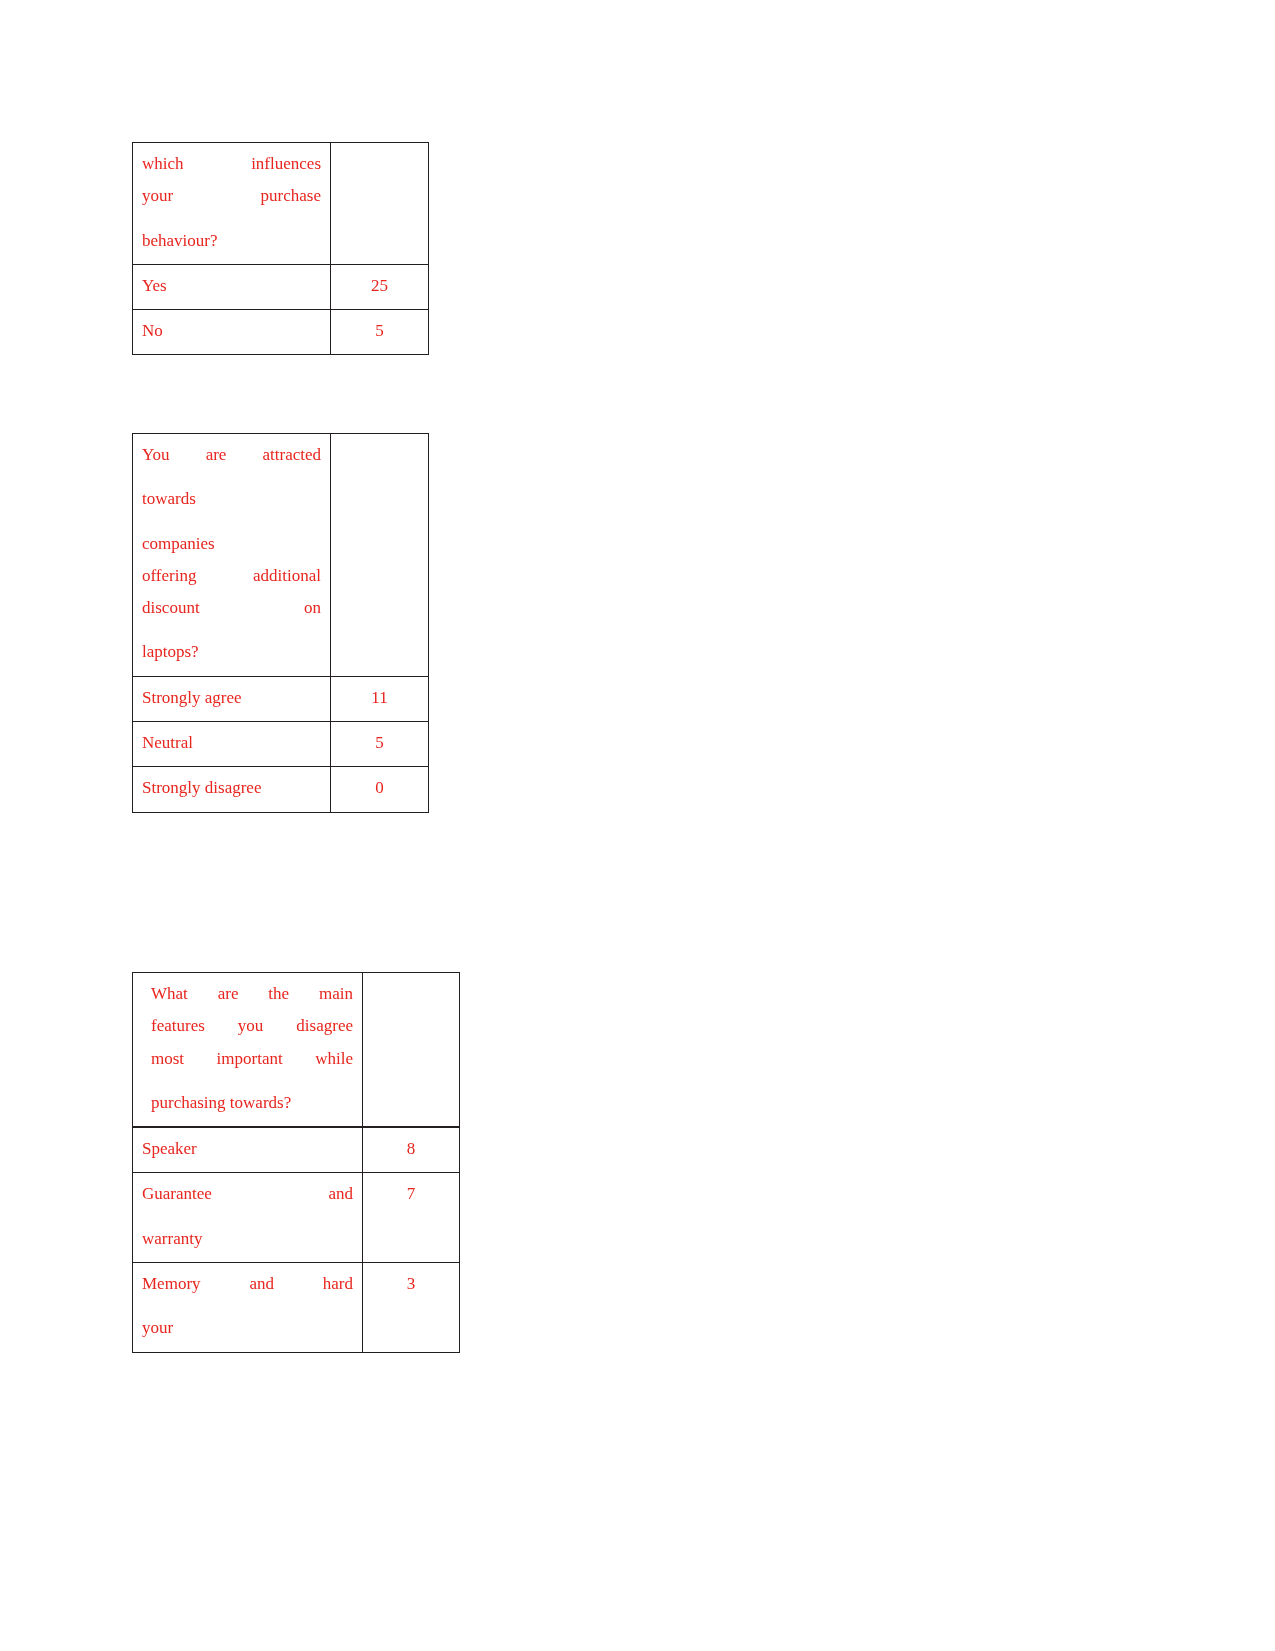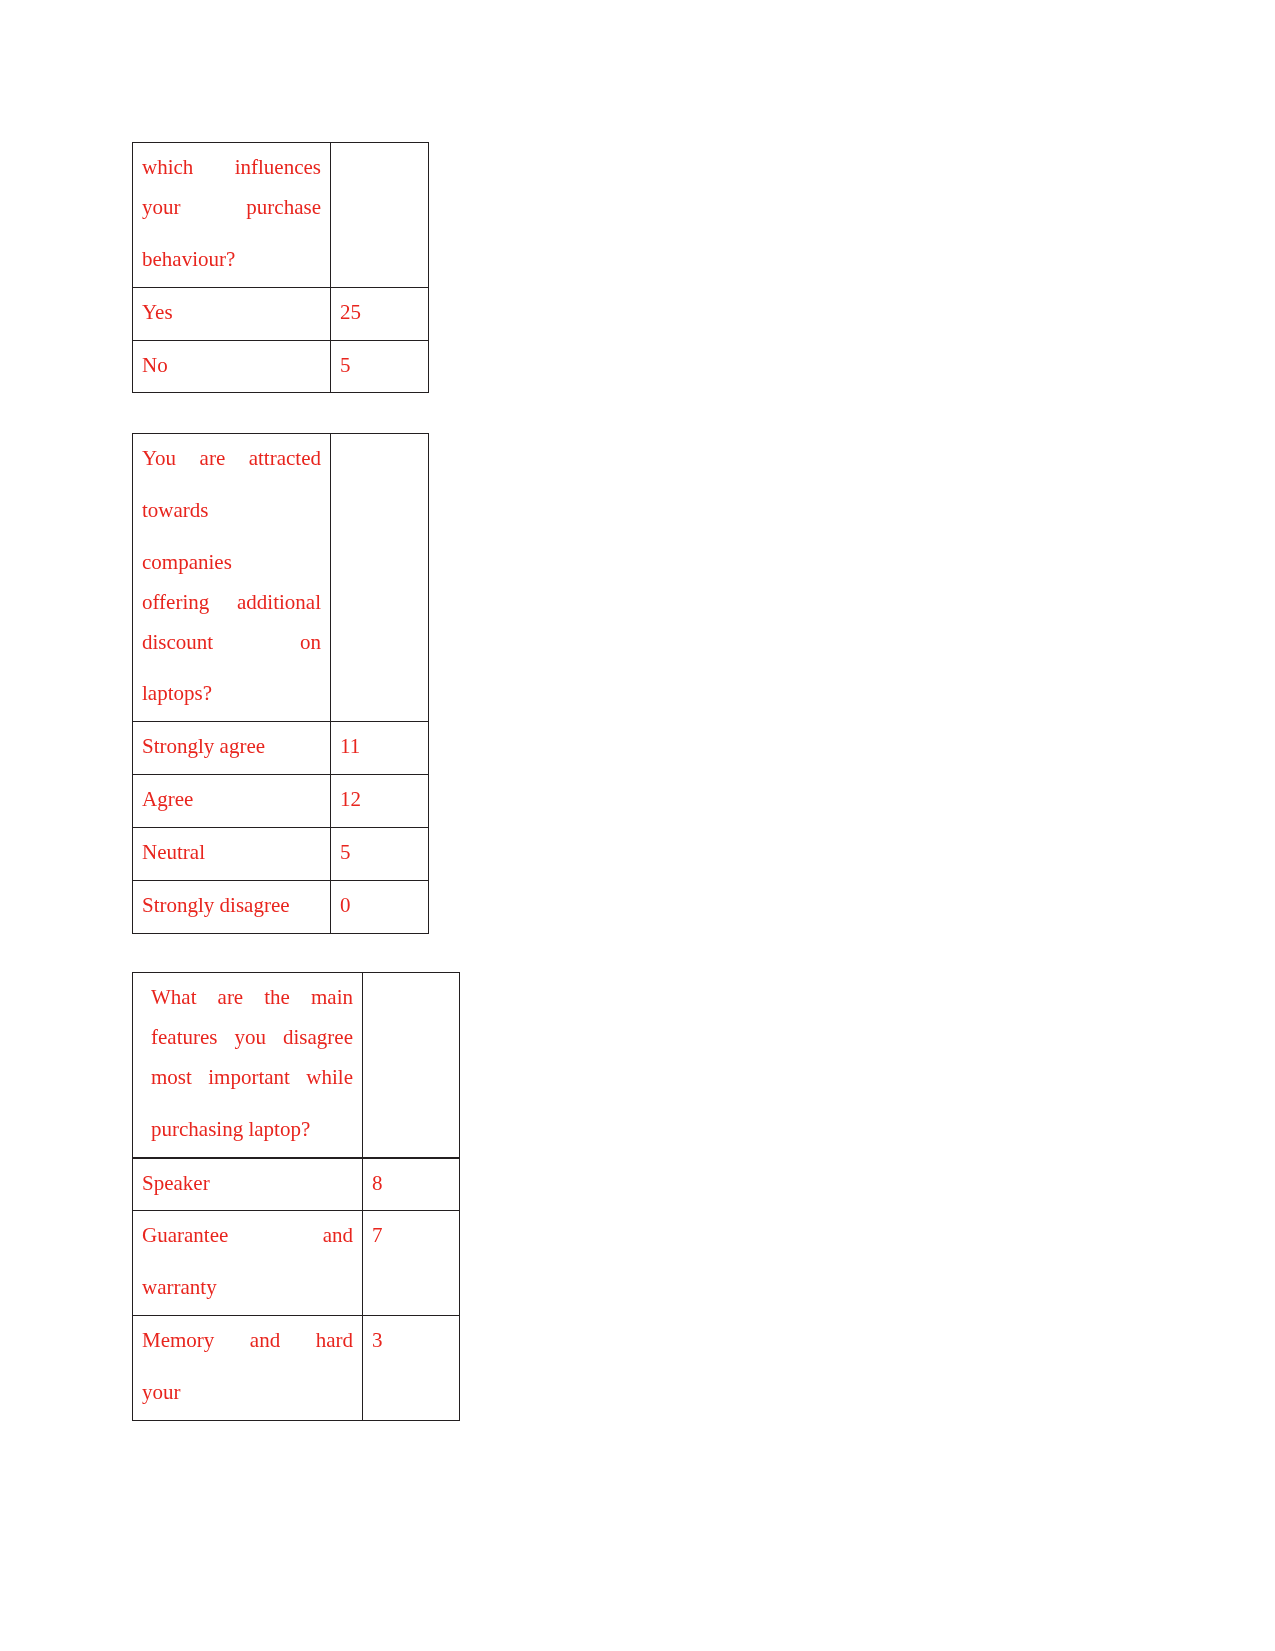--- a/index.html
+++ b/index.html
@@ -23,21 +23,21 @@
     height: 1651px;
     background: #ffffff;
     overflow: hidden;
   }
 
   .qtable {
     position: absolute;
     border-collapse: collapse;
     table-layout: fixed;
     color: #e8251e;
-    font-size: 21px;
+    font-size: 17px;
     line-height: 1.90;
     font-family: Liberation Serif, serif;
   }
 
   .qtable td {
     border: 1px solid #231f20;
     vertical-align: top;
     padding: 5px 9px 7px 9px;
     color: #e8251e;
   }
@@ -53,21 +53,21 @@
     text-align: justify;
     text-align-last: justify;
     white-space: nowrap;
   }
   .qcell .jline.last {
     text-align-last: left;
     margin-top: 12px;
   }
 
   .numcell {
-    text-align: left;
+    text-align: center;
   }
 
   
   #table-1 { left: 132px; top: 142px; width: 296px; }
   #table-1 .c1 { width: 198px; }
   #table-1 .c2 { width: 98px; }
 
   
   #table-2 { left: 132px; top: 433px; width: 296px; border-radius: 24px; }
   #table-2 .c1 { width: 198px; }
@@ -124,24 +124,20 @@
           <span class="jline">discount on</span>
           <span class="jline last">laptops?</span>
         </td>
         <td class="numcell"></td>
       </tr>
       <tr>
         <td>Strongly agree</td>
         <td class="numcell">11</td>
       </tr>
       <tr>
-        <td>Agree</td>
-        <td class="numcell">12</td>
-      </tr>
-      <tr>
         <td>Neutral</td>
         <td class="numcell">5</td>
       </tr>
       <tr>
         <td>Strongly disagree</td>
         <td class="numcell">0</td>
       </tr>
     </tbody>
   </table>
 
@@ -149,21 +145,21 @@
     <colgroup>
         <col class="c1">
         <col class="c2">
       </colgroup>
     <tbody>
       <tr class="hdr-bottom">
         <td class="qcell">
           <span class="jline">What are the main</span>
           <span class="jline">features you disagree</span>
           <span class="jline">most important while</span>
-          <span class="jline last">purchasing laptop?</span>
+          <span class="jline last">purchasing towards?</span>
         </td>
         <td class="numcell"></td>
       </tr>
       <tr>
         <td>Speaker</td>
         <td class="numcell">8</td>
       </tr>
       <tr>
         <td class="qcell">
           <span class="jline">Guarantee and</span>

